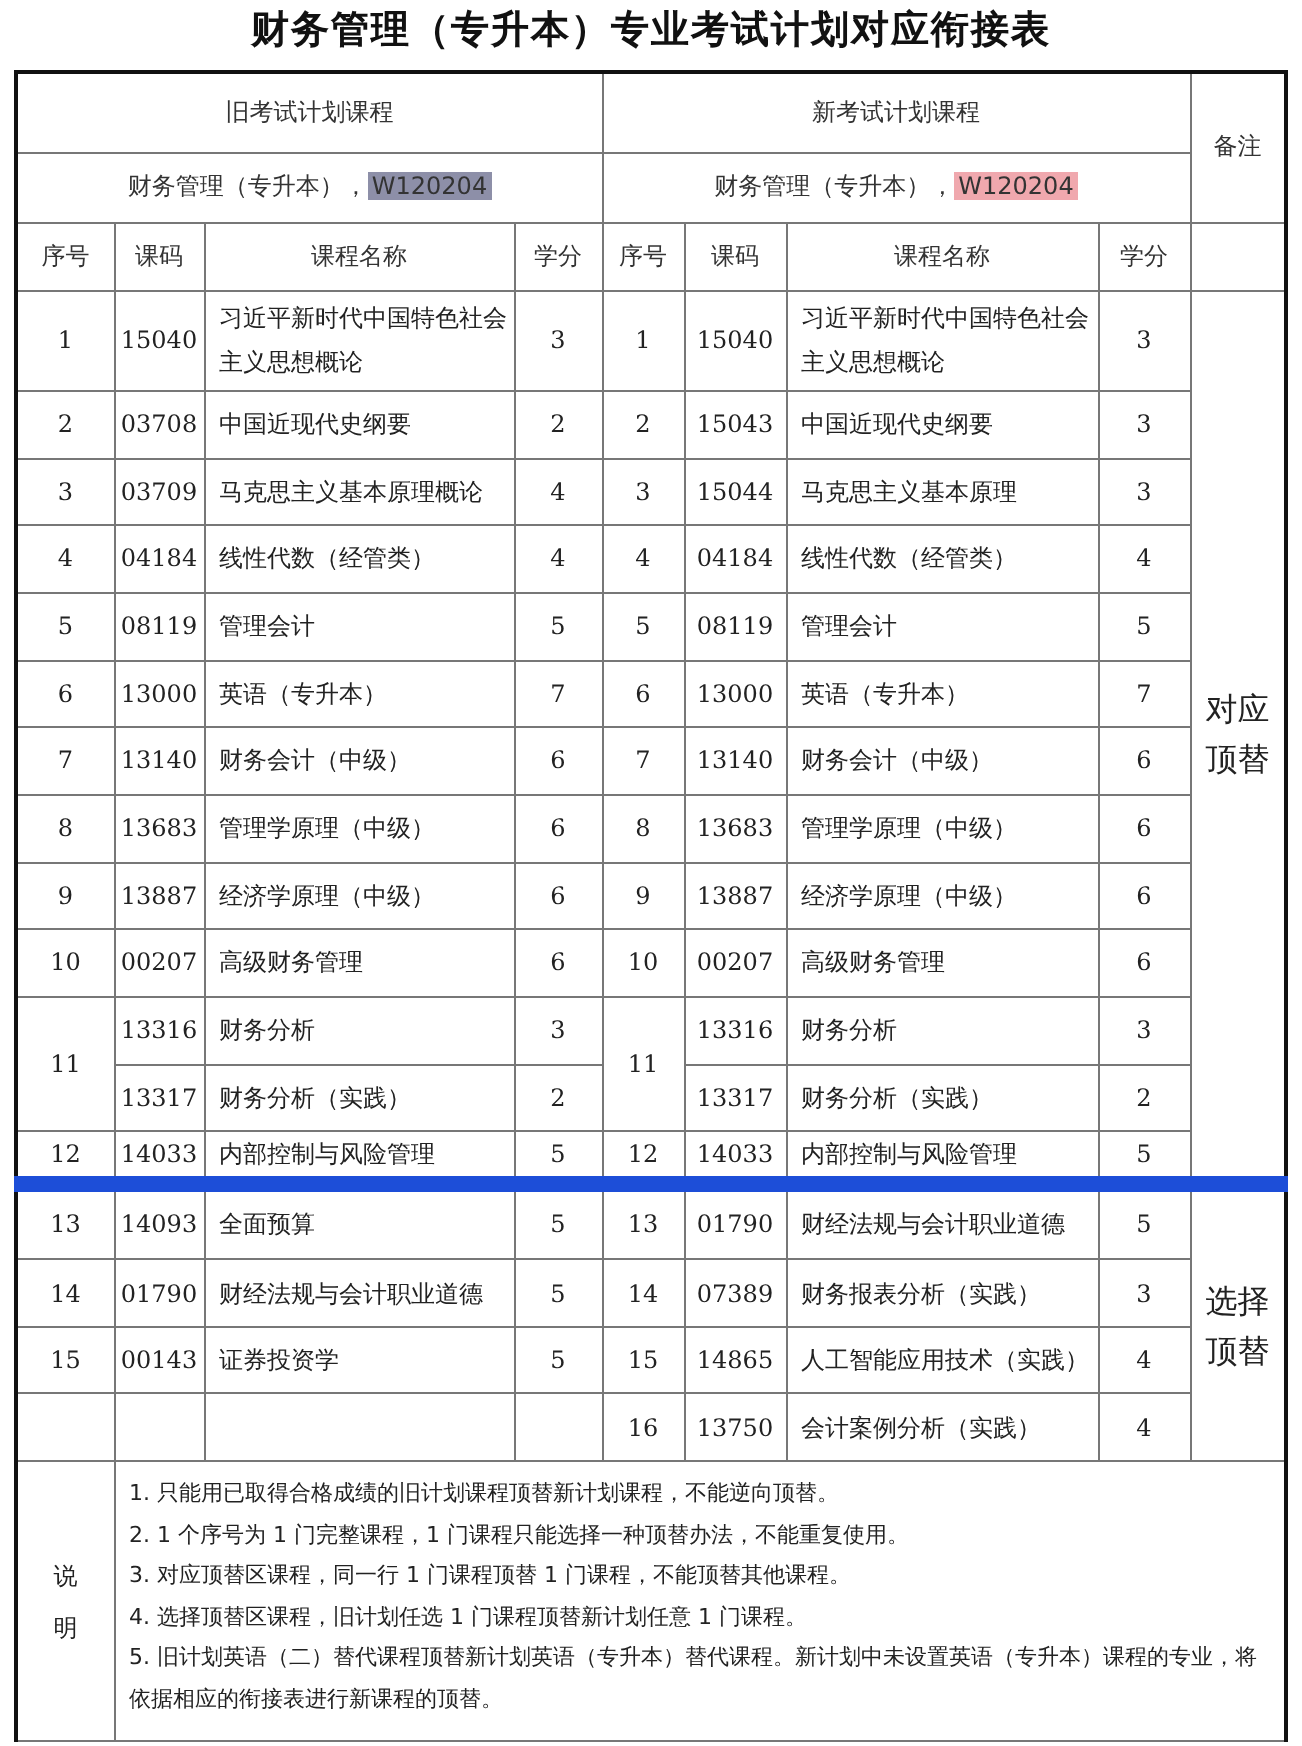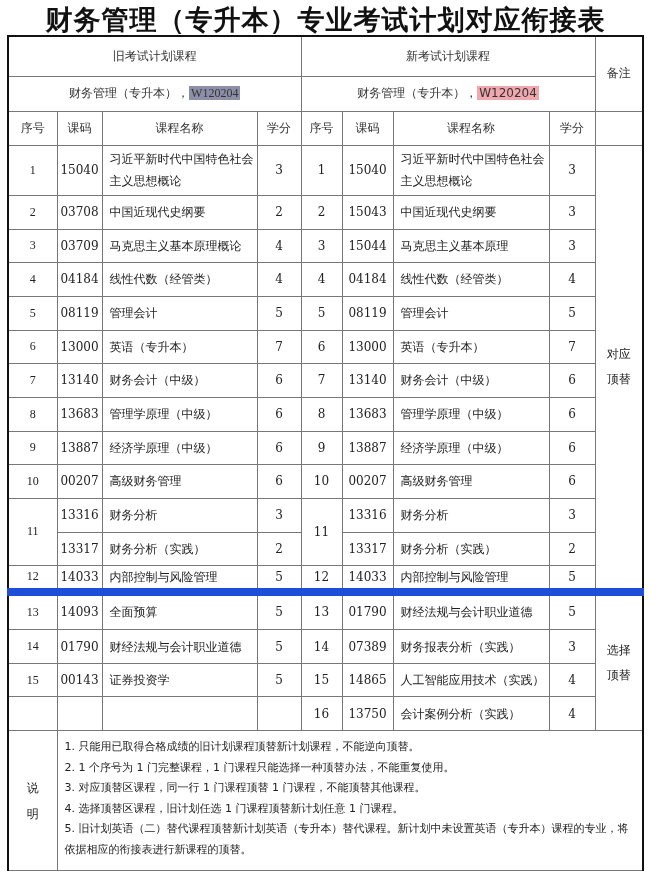--- a/index.html
+++ b/index.html
@@ -1,36 +1,36 @@
 <!DOCTYPE html>
 <html><head>
 <meta charset="utf-8">
 <style>
   html, body { margin:0; padding:0; background:#ffffff; }
   body { width:651px; height:873px; overflow:hidden; position:relative;
          font-family:"DejaVu Serif","Liberation Serif",serif; color:#222; }
   .title { position:absolute; left:0; top:2px; width:651px; text-align:center;
            font-family:"DejaVu Sans","Liberation Sans",sans-serif;
-           font-size:27px; font-weight:bold; letter-spacing:1px; color:#111; }
+           font-size:19px; font-weight:bold; letter-spacing:1px; color:#111; }
   table { position:absolute; left:7px; top:35px; border-collapse:collapse;
           table-layout:fixed; width:635px; }
   td { border:1px solid #777; text-align:center; vertical-align:middle;
        font-size:12px; padding:0; overflow:hidden; }
   .hd { font-family:"DejaVu Sans","Liberation Sans",sans-serif; font-size:12px; color:#333; }
   .name { text-align:left; padding-left:7px; line-height:22px;margin-top:16px; }
-  .outer-l { border-left:2px solid #111;font-family:Liberation Serif, serif; }
+  .outer-l { border-left:2px solid #111; }
   .outer-r { border-right:2px solid #111;font-family:Liberation Mono, monospace; }
   .outer-t td { border-top:2px solid #111; }
   .thick-t td { border-top:8px solid #1d4ed8; }
   .hl-old { background:#8d8fa8; padding:0 2px; }
   .hl-new { background:#f0a8ae; padding:0 2px; }
   .note-label { font-family:"DejaVu Sans","Liberation Sans",sans-serif; font-size:12px; line-height:26px; }
   .notes { text-align:left; vertical-align:top; padding:6px 6px 0 7px;
            font-family:"DejaVu Sans","Liberation Sans",sans-serif; font-size:11px; line-height:20.5px; color:#222; }
-  .remark { font-family:"DejaVu Sans","Liberation Sans",sans-serif; font-size:12px; line-height:25px; }
+  .remark { font-family:"DejaVu Sans","Liberation Sans",sans-serif; font-size:16px; line-height:25px; }
 </style>
 </head>
 <body>
 
 <div class="title">财务管理（专升本）专业考试计划对应衔接表</div>
 
 <table>
   <colgroup>
     <col style="width:49px">
       <col style="width:45px">

